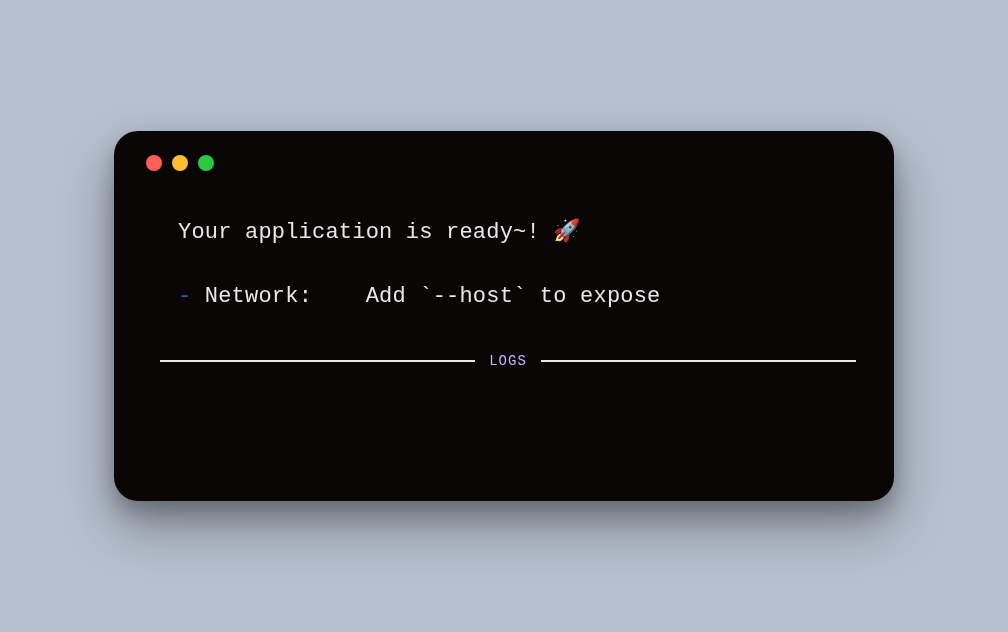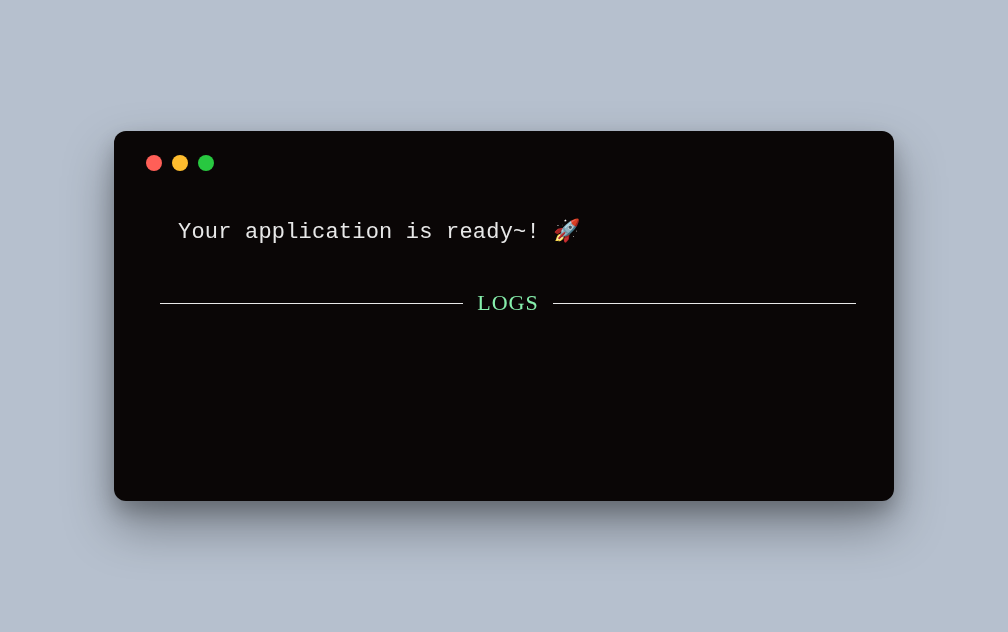--- a/index.html
+++ b/index.html
@@ -13,21 +13,21 @@
       background: #b6c0ce;
       display: flex;
       align-items: center;
       justify-content: center;
       font-family: "SF Mono", "Monaco", "Menlo", "Consolas", "Courier New", monospace;
     }
     .terminal {
       width: 780px;
       height: 370px;
       background: #0a0606;
-      border-radius: 12px;
+      border-radius: 24px;
       box-shadow: 0 25px 50px rgba(0,0,0,0.35), 0 10px 20px rgba(0,0,0,0.2);
       padding: 24px 28px;
       color: #e8e8e8;
       position: relative;
     }
     .traffic-lights {
       display: flex;
       gap: 10px;
       margin-bottom: 44px;
       margin-left: 4px;
@@ -63,36 +63,36 @@
       gap: 14px;
       width: calc(100% + 8px);
       margin-left: -18px;
     }
     .line {
       flex: 1;
       height: 1.5px;
       background: #e8e8e8;
     }
     .logs-label {
-      font-size: 22px;
-      color: #86efac;
+      font-size: 14px;
+      color: #c4b5fd;
       letter-spacing: 1px;
-      font-family: Liberation Serif, serif;
     }
   </style>
 </head>
 <body>
 
 <div class="terminal">
   <div class="traffic-lights">
     <div class="dot red"></div>
     <div class="dot yellow"></div>
     <div class="dot green"></div>
   </div>
   <div class="content">
     <div class="ready-line">Your application is ready~! 🚀</div>
+    <div class="entry"><span class="dash">-</span> <span>Network:</span>    <span>Add `--host` to expose</span></div>
     <div class="divider-row">
       <div class="line"></div>
       <div class="logs-label">LOGS</div>
       <div class="line"></div>
     </div>
   </div>
 </div>
 
 </body></html>

